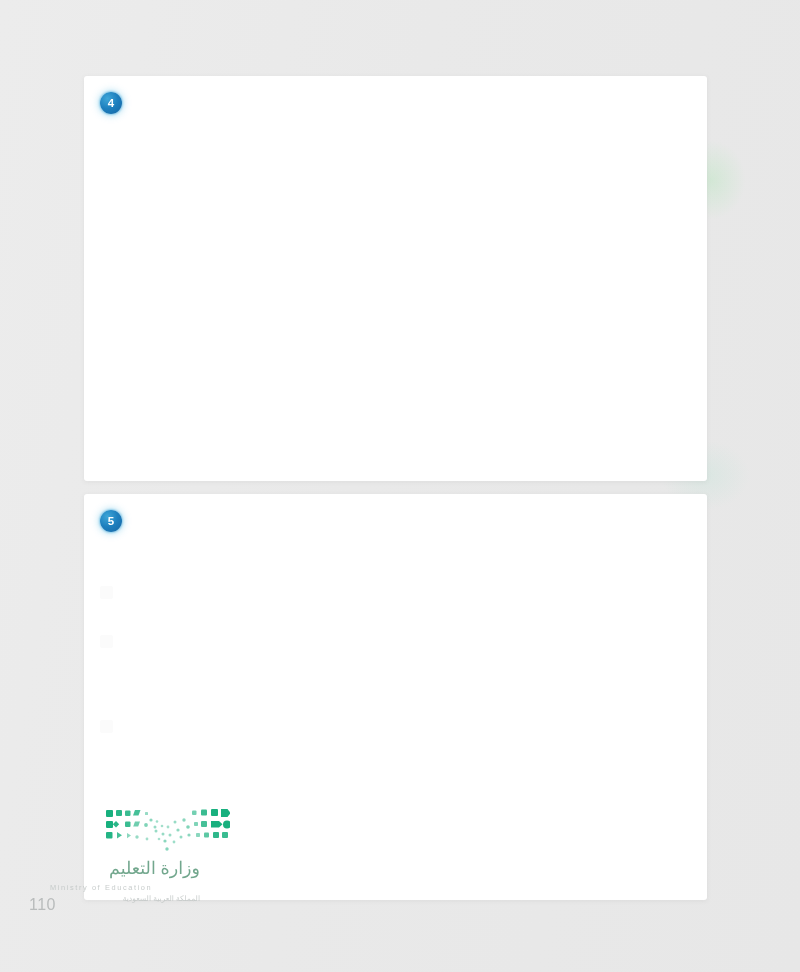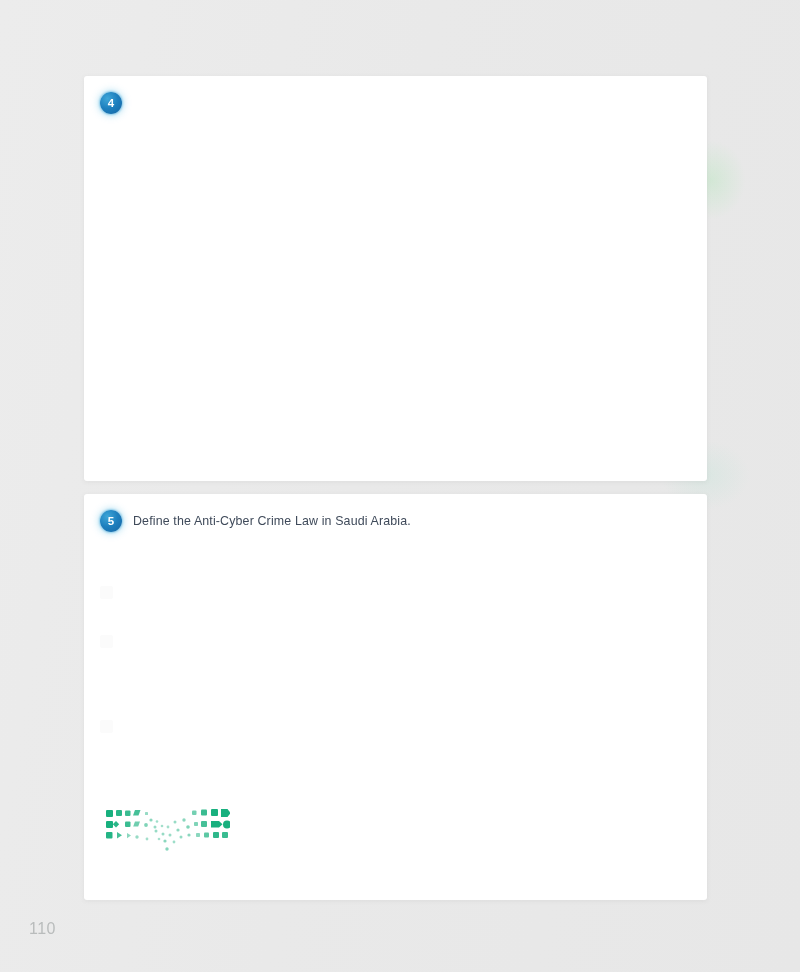--- a/index.html
+++ b/index.html
@@ -143,21 +143,21 @@
     font-size: 7.6px;
     letter-spacing: 1.3px;
     margin-top: 2px;
     direction: rtl;
   }
 
   
   .page-number {
     position: absolute;
     left: 29px;
-    top: 920px;
+    top: 896px;
     font-size: 16px;
     color: #b9bcbc;
     letter-spacing: 0.5px;
     filter: blur(0.45px);
   }
 </style>
 </head>
 <body>
 
 <div class="page">
@@ -168,21 +168,20 @@
   <div class="card q4">
     <div class="q-head">
       <div class="badge">4</div>
     </div>
     <div style="position:absolute;left:16px;top:52px;right:16px;bottom:14px;"></div>
   </div>
 
   <div class="card q5">
     <div class="q-head">
       <div class="badge">5</div>
-      <div class="q-text">Define the Anti-Cyber Crime Law in Saudi Arabia.</div>
     </div>
 
     <div class="guide" style="top:92px;"></div>
     <div class="guide" style="top:141px;"></div>
     <div class="guide" style="top:226px;"></div>
 
     <div style="position:absolute;left:16px;top:52px;right:16px;bottom:14px;"></div>
   </div>
 
   <div class="emblem">
@@ -237,16 +236,21 @@
         <circle cx="123" cy="18.5" r="4"></circle>
 
         <rect x="92" y="27" width="4" height="4" rx="0.8" opacity="0.5"></rect>
         <rect x="100" y="26.5" width="5" height="5" rx="1" opacity="0.7"></rect>
         <rect x="109" y="26" width="6" height="6" rx="1" opacity="0.9"></rect>
         <rect x="118" y="26" width="6" height="6" rx="1" opacity="0.85"></rect>
       </g>
     </svg>
   </div>
 
+  <div class="wordmark">
+    <div class="wm-ar">وزارة التعليم</div>
+    <div class="wm-sub1">Ministry of Education</div>
+    <div class="wm-sub2">المملكة العربية السعودية</div>
+  </div>
 
   <div class="page-number">110</div>
 
 </div>
 
 </body></html>

